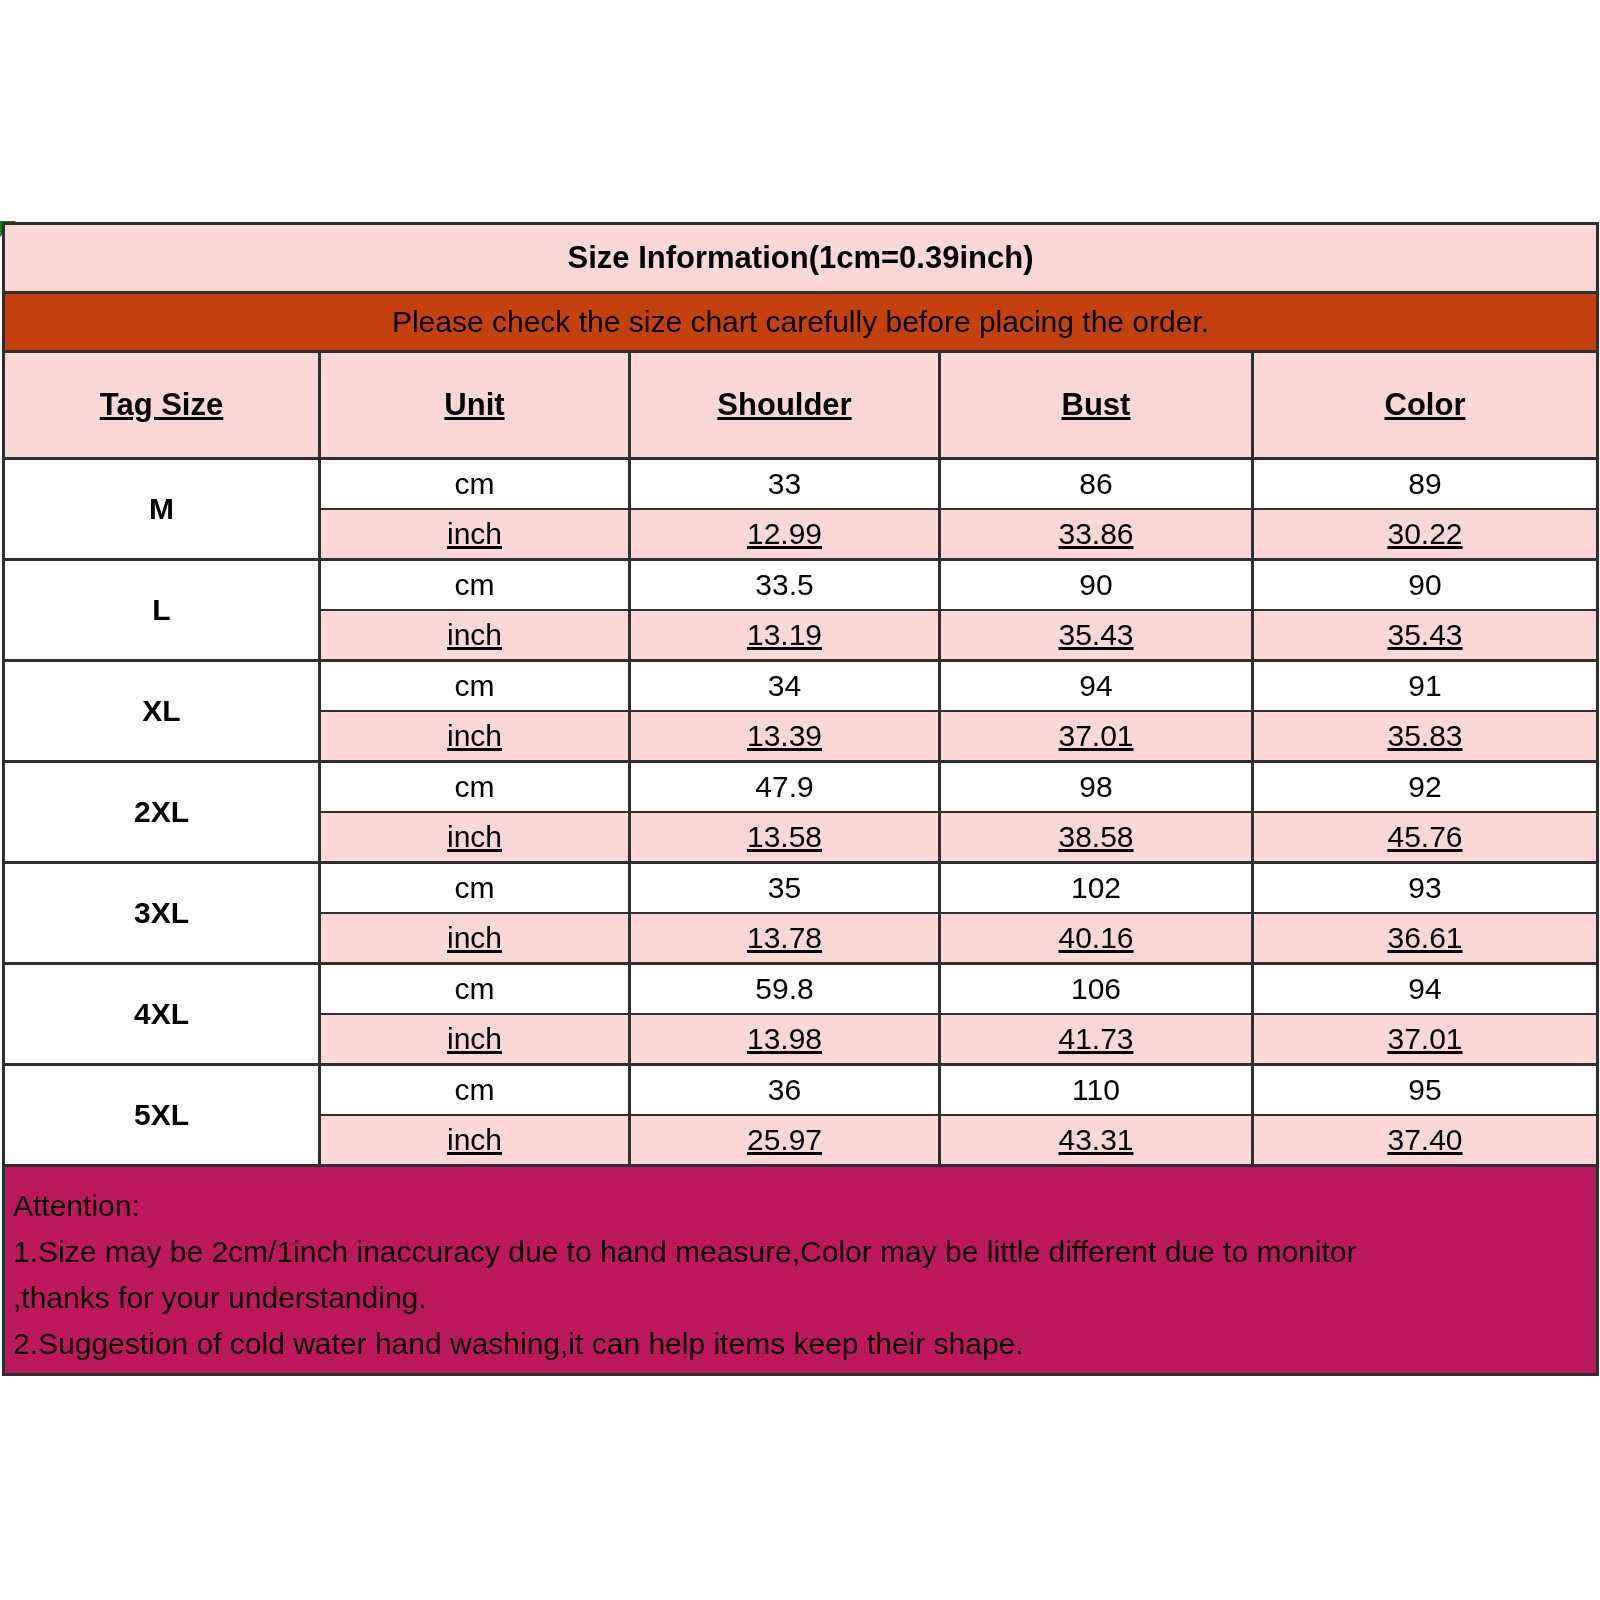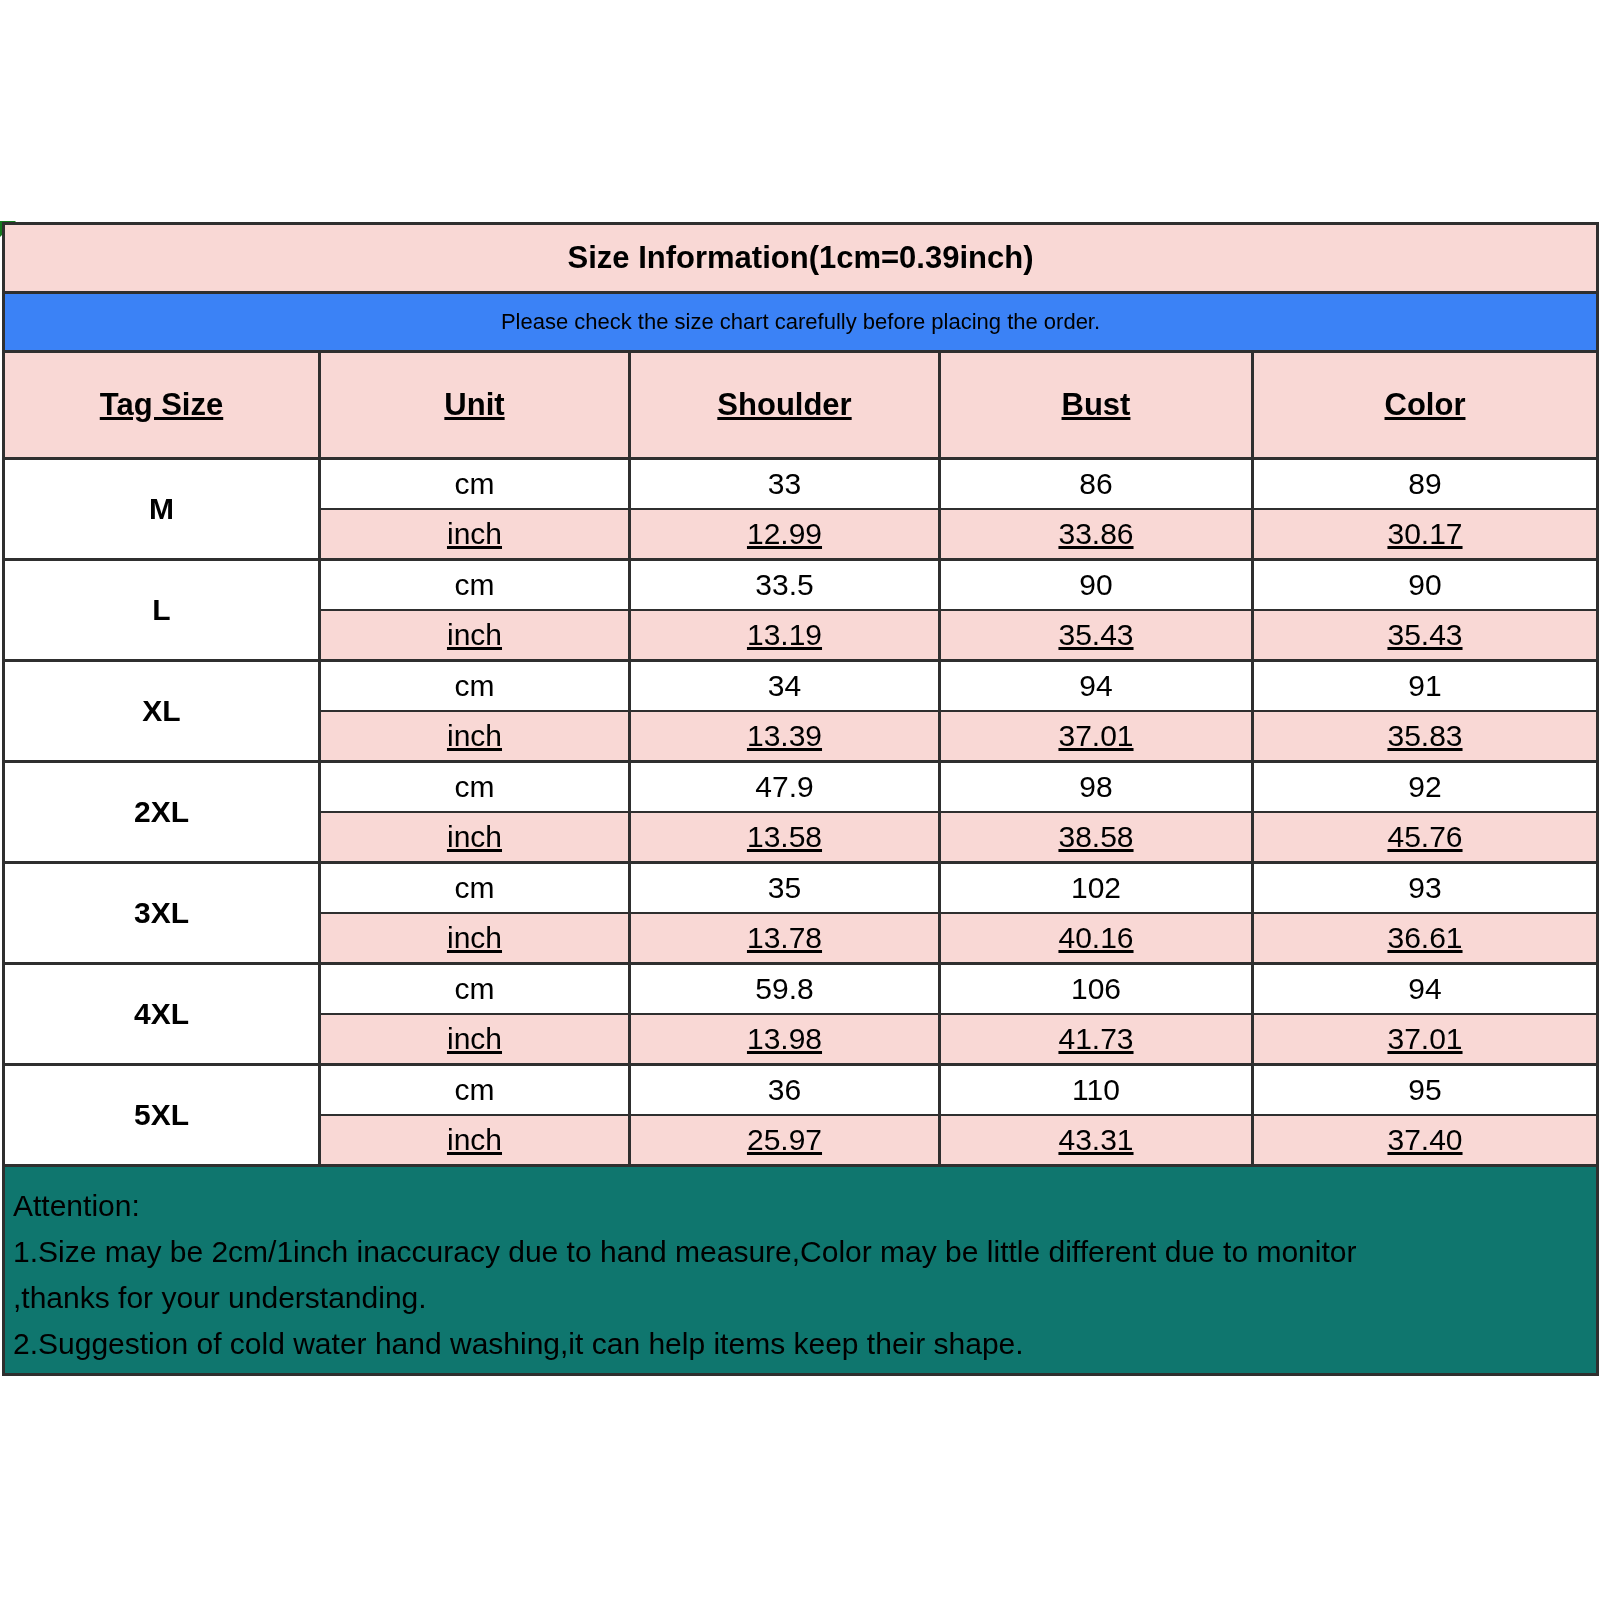--- a/index.html
+++ b/index.html
@@ -43,22 +43,22 @@
     font-size: 30px;
     overflow: hidden;
   }
   tr.title-row td {
     background: #f9d8d5;
     font-weight: bold;
     font-size: 31px;
     height: 66px;
   }
   tr.subtitle-row td {
-    background: #3b82f6;
-    font-size: 22px;
+    background: #c2410c;
+    font-size: 30px;
     height: 56px;
   }
   tr.header-row td {
     background: #f9d8d5;
     font-weight: bold;
     font-size: 31px;
     height: 104px;
     text-decoration: underline;
   }
   tr.cm-row td {
@@ -73,21 +73,21 @@
     text-decoration: underline;
   }
   td.tag-cell {
     background: #ffffff;
     font-weight: bold;
     font-size: 33px;
     border-bottom-width: 3px !important;
     border-top-width: 3px !important;
   }
   tr.attention-row td {
-    background: #0f766e;
+    background: #be185d;
     text-align: left;
     vertical-align: top;
     padding: 16px 10px 6px 8px;
     font-size: 30px;
     line-height: 46px;
   }
 </style>
 </head>
 <body>
 
@@ -124,21 +124,21 @@
       <td class="tag-cell" rowspan="2">M</td>
       <td>cm</td>
       <td>33</td>
       <td>86</td>
       <td>89</td>
     </tr>
     <tr class="inch-row">
       <td>inch</td>
       <td>12.99</td>
       <td>33.86</td>
-      <td>30.17</td>
+      <td>30.22</td>
     </tr>
 
     <tr class="cm-row">
       <td class="tag-cell" rowspan="2">L</td>
       <td>cm</td>
       <td>33.5</td>
       <td>90</td>
       <td>90</td>
     </tr>
     <tr class="inch-row">

